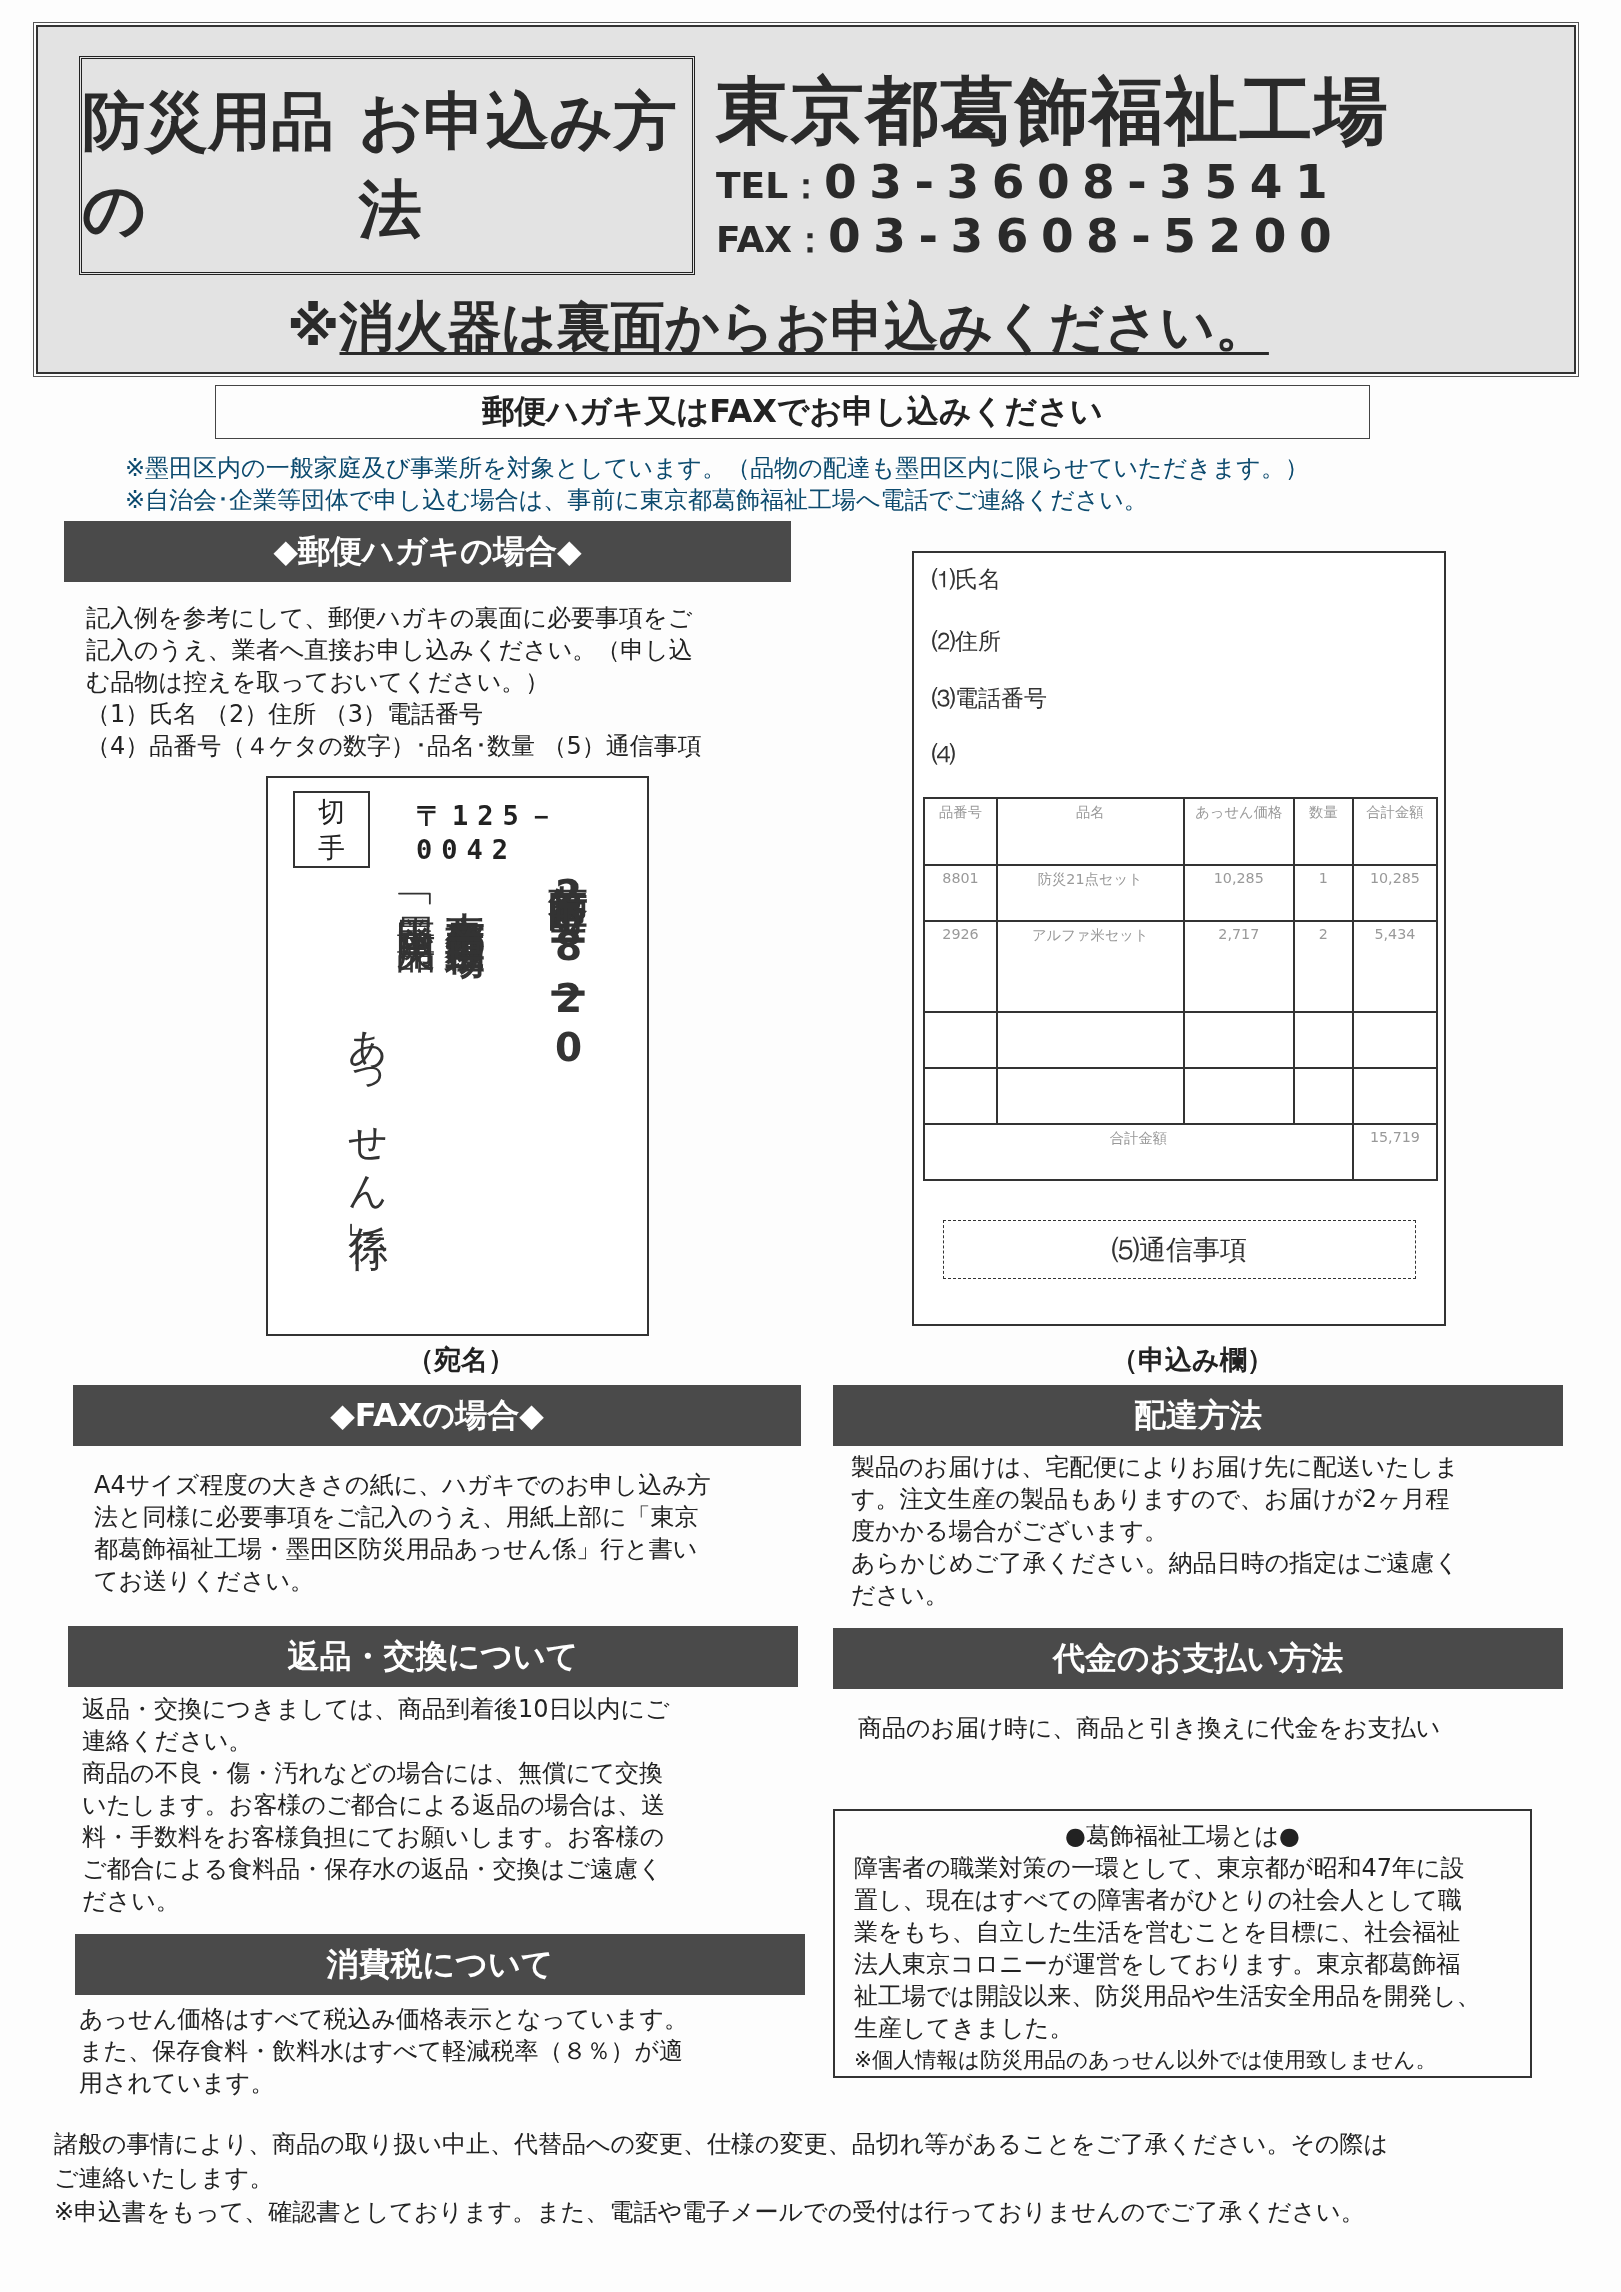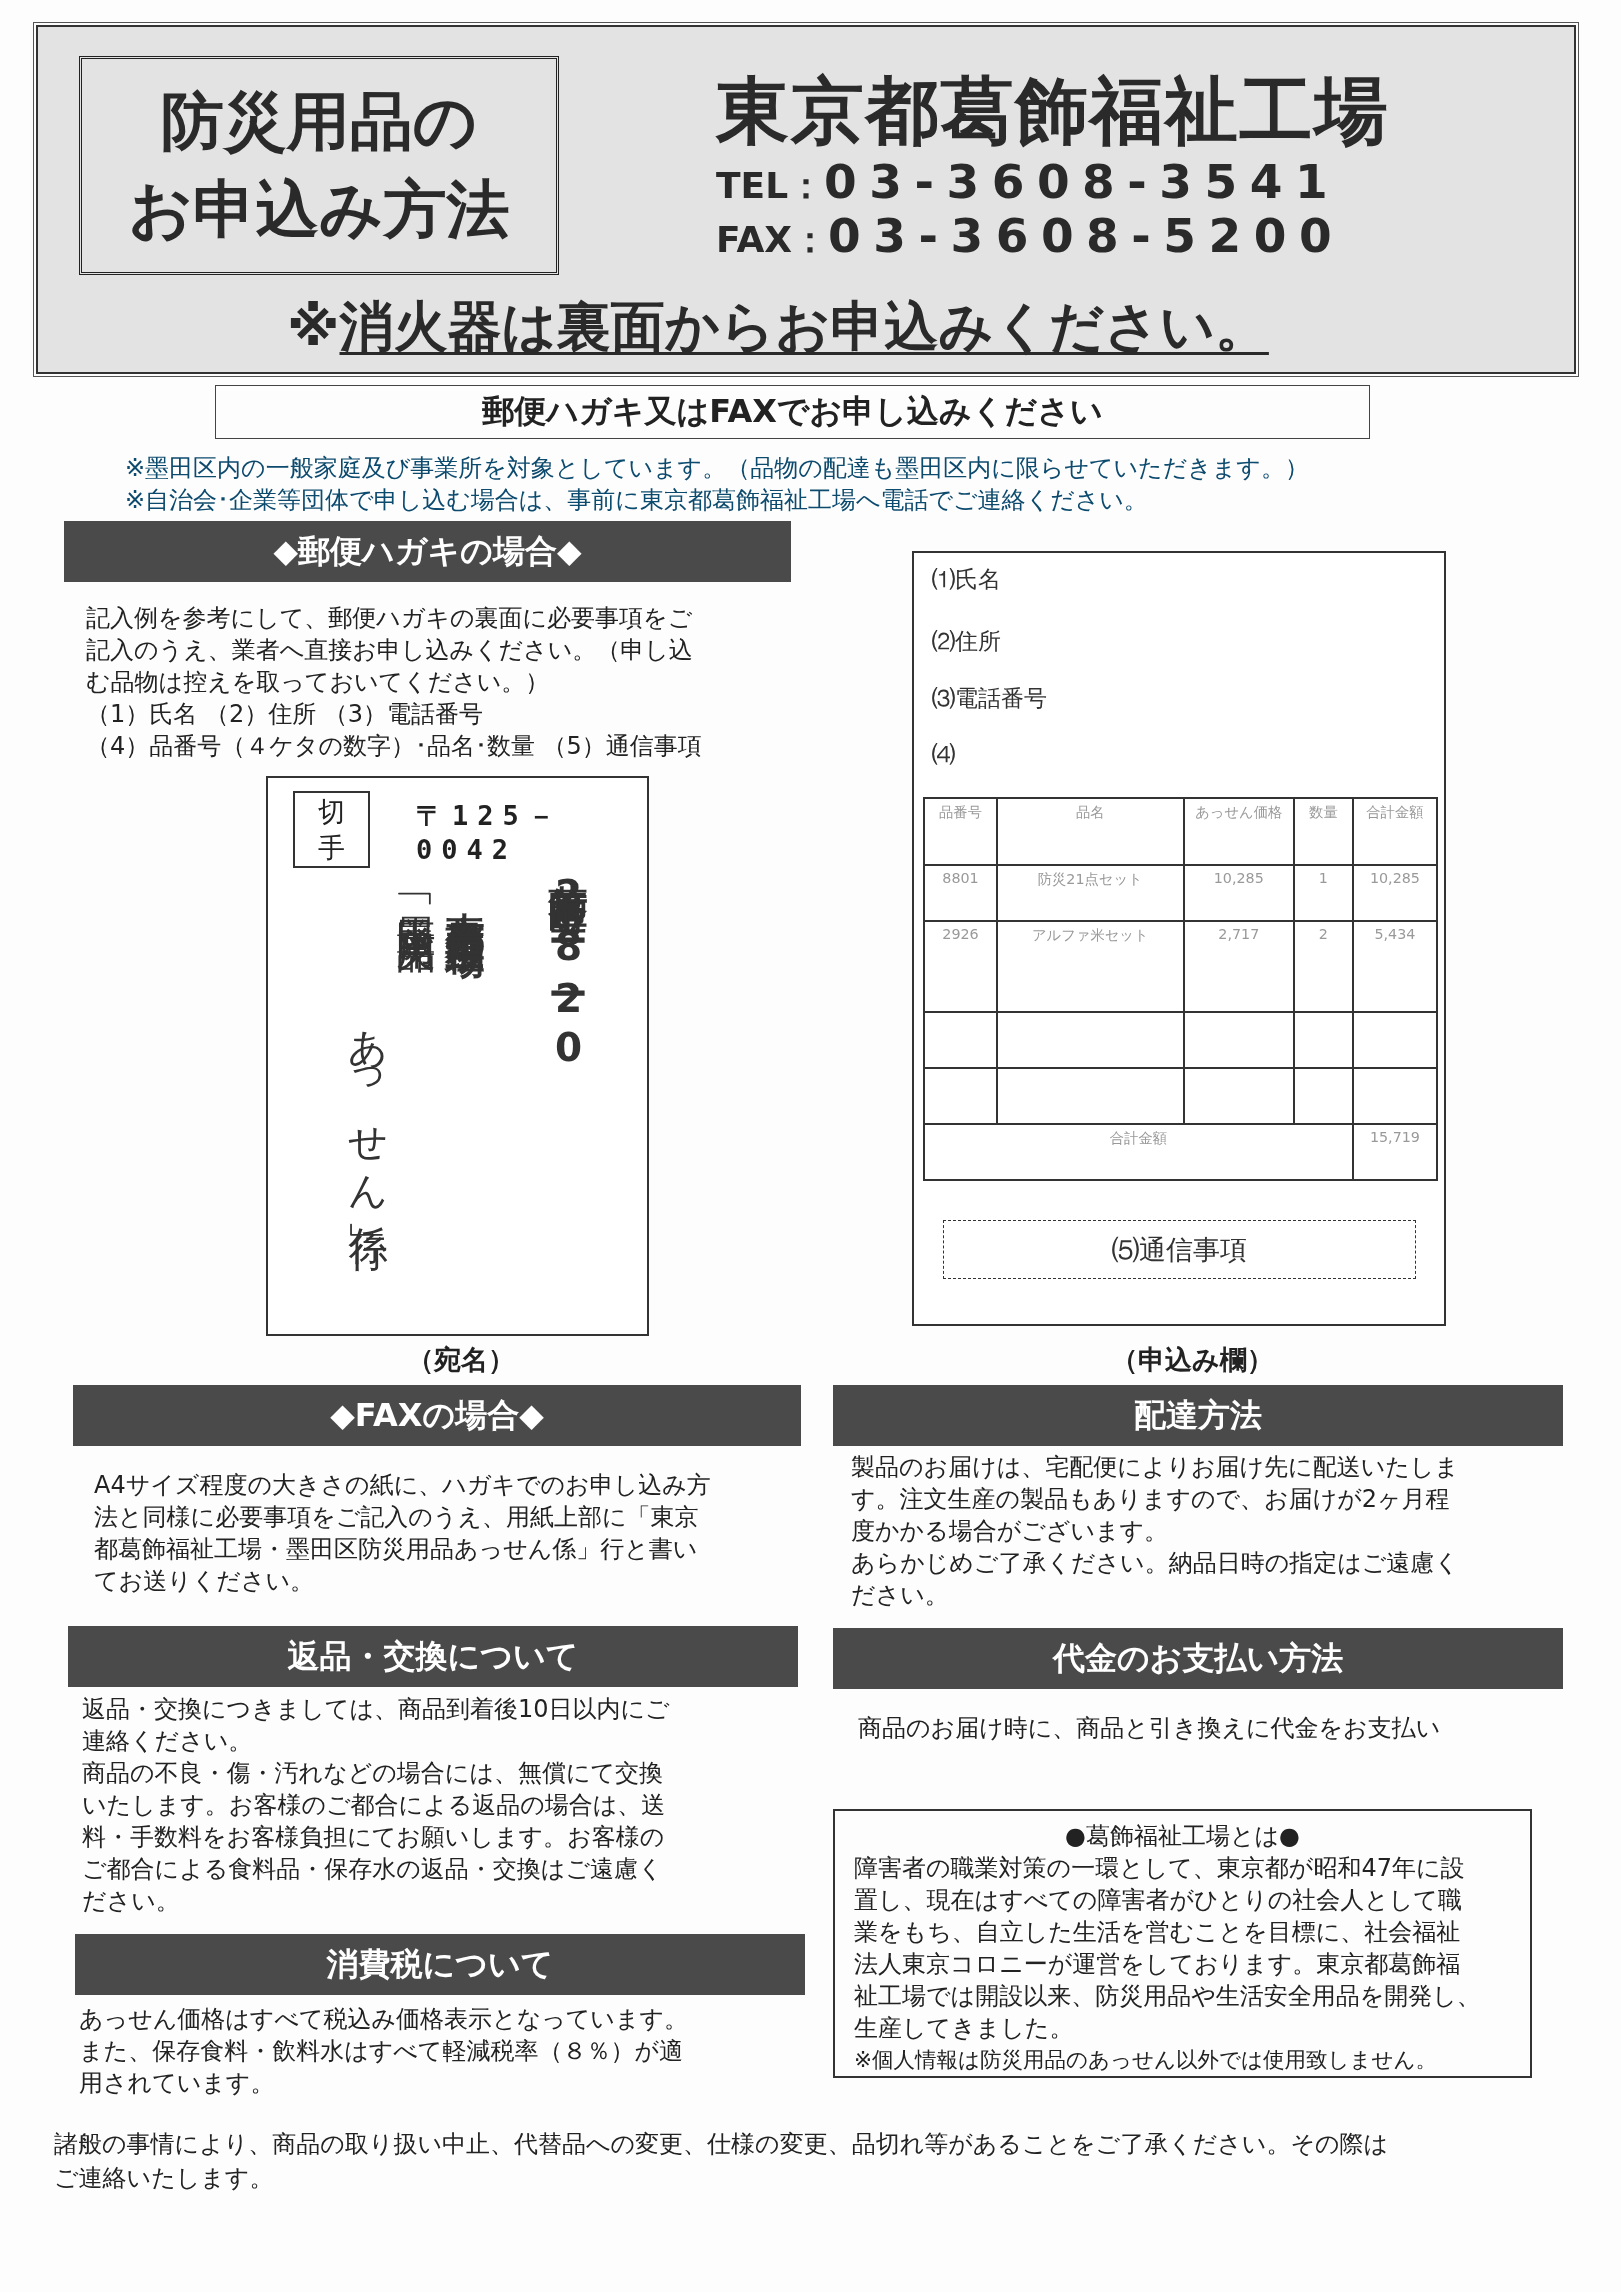--- a/index.html
+++ b/index.html
@@ -9,23 +9,23 @@
   .abs { position: absolute; }
 
   
   .banner {
     left: 36px; top: 25px; width: 1540px; height: 349px;
     background: #e3e3e3;
     border: 2.7px double #333;
     outline: 1.8px solid #555; outline-offset: 2.7px;
   }
   .title-box {
-    left: 79px; top: 56px; width: 480px; height: 219px;
+    left: 79px; top: 56px; width: 616px; height: 219px;
     border: 3.6px double #222;
-    display: flex; flex-direction: column; align-items: center; justify-content: center;
+    display: flex; flex-direction: row; align-items: center; justify-content: center;
     font-weight: bold; font-size: 63px; line-height: 88px; color: #2a2a2a;
   }
   .org-name { left: 716px; top: 63px; font-size: 73px; font-weight: bold; color: #2a2a2a; letter-spacing: 1.8px; }
   .phone-line { left: 716px; font-size: 47px; font-weight: bold; color: #2a2a2a; letter-spacing: 12.5px; }
   .phone-line .lbl { font-size: 36px; letter-spacing: 0; }
   .notice {
     left: 287px; top: 291px; font-size: 54px; font-weight: bold; color: #2a2a2a;
   }
   .notice .ul { text-decoration: underline; text-decoration-thickness: 2.7px; text-underline-offset: 7.2px; }
 
@@ -221,14 +221,15 @@
     <div>法人東京コロニーが運営をしております。東京都葛飾福</div>
     <div>祉工場では開設以来、防災用品や生活安全用品を開発し、</div>
     <div>生産してきました。</div>
     <div style="font-size:21.5px;">※個人情報は防災用品のあっせん以外では使用致しません。</div>
   </div>
 </div>
 
 <div class="abs footer" style="top:2127px;">
   <div>諸般の事情により、商品の取り扱い中止、代替品への変更、仕様の変更、品切れ等があることをご了承ください。その際は</div>
   <div>ご連絡いたします。</div>
+  <div>※申込書をもって、確認書としております。また、電話や電子メールでの受付は行っておりませんのでご了承ください。</div>
 </div>
 
 
 </body></html>

